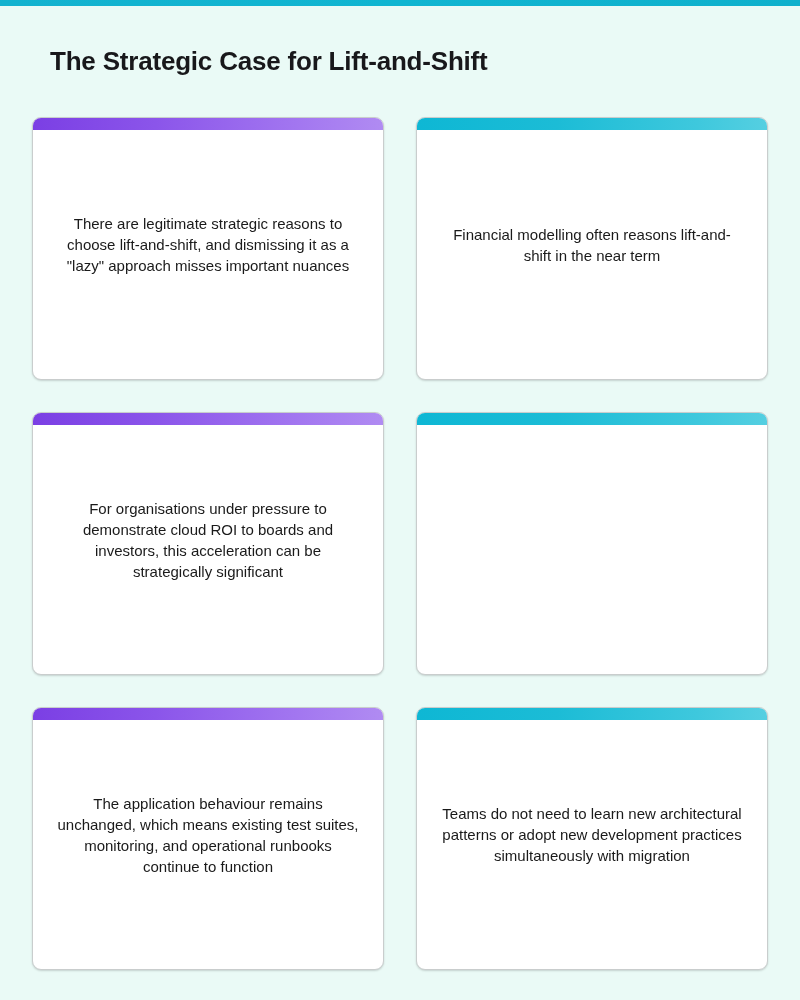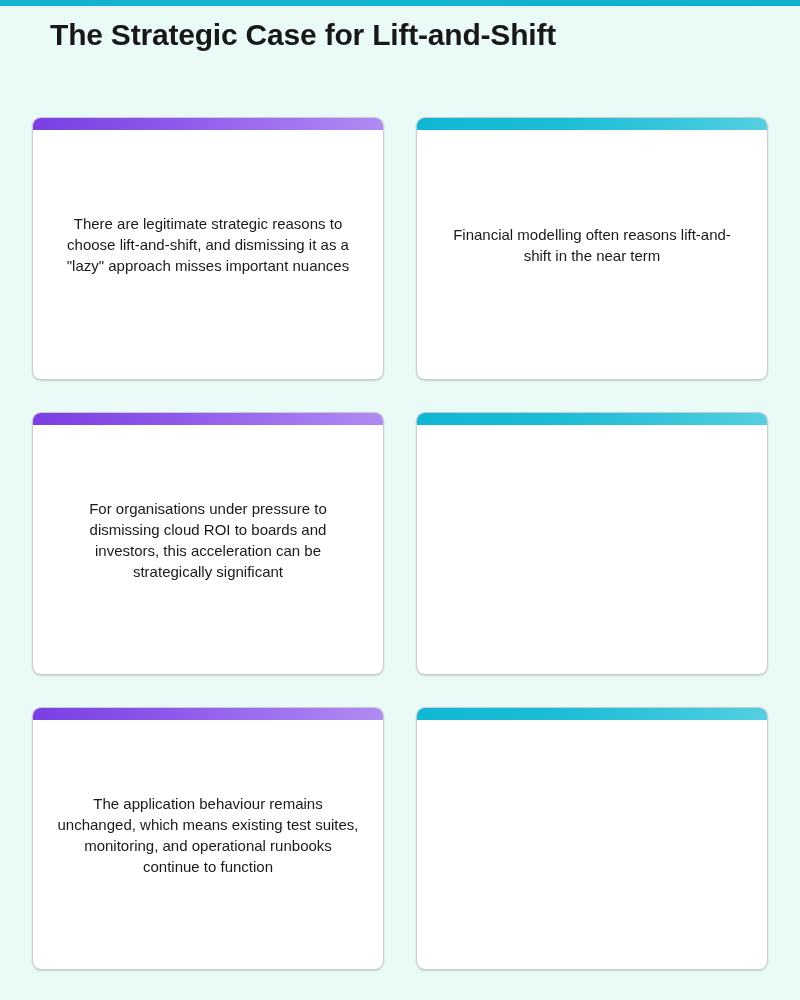--- a/index.html
+++ b/index.html
@@ -23,22 +23,22 @@
     left: 0;
     width: 800px;
     height: 6px;
     background: linear-gradient(90deg, #13b2cf 0%, #10b5d1 50%, #0fb0cc 100%);
   }
 
   
   #page-title {
     position: absolute;
     left: 50px;
-    top: 18px;
-    font-size: 30px;
+    top: 44px;
+    font-size: 26px;
     font-weight: bold;
     letter-spacing: -0.2px;
     color: #18181b;
     line-height: 34px;
     white-space: nowrap;
   }
 
   
   #card-grid {
     position: absolute;
@@ -104,29 +104,30 @@
     <div class="card-text">There are legitimate strategic reasons to choose lift-and-shift, and dismissing it as a "lazy" approach misses important nuances</div>
   </div>
 
   <div class="card accent-cyan">
     <div class="card-accent"></div>
     <div class="card-text">Financial modelling often reasons lift-and-shift in the near term</div>
   </div>
 
   <div class="card accent-purple">
     <div class="card-accent"></div>
-    <div class="card-text">For organisations under pressure to dismissing cloud ROI to boards and investors, this acceleration can be strategically significant</div>
+    <div class="card-text">For organisations under pressure to demonstrate cloud ROI to boards and investors, this acceleration can be strategically significant</div>
   </div>
 
   <div class="card accent-cyan">
     <div class="card-accent"></div>
   </div>
 
   <div class="card accent-purple">
     <div class="card-accent"></div>
     <div class="card-text">The application behaviour remains unchanged, which means existing test suites, monitoring, and operational runbooks continue to function</div>
   </div>
 
   <div class="card accent-cyan">
     <div class="card-accent"></div>
+    <div class="card-text">Teams do not need to learn new architectural patterns or adopt new development practices simultaneously with migration</div>
   </div>
 
 </div>
 
 </body></html>

